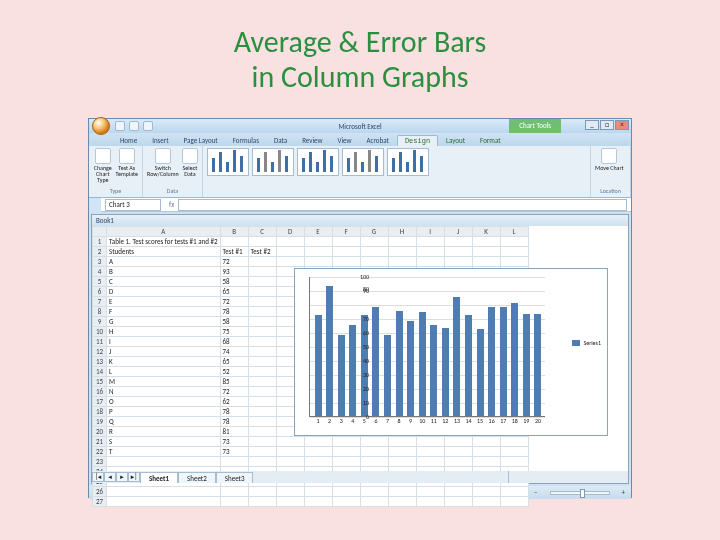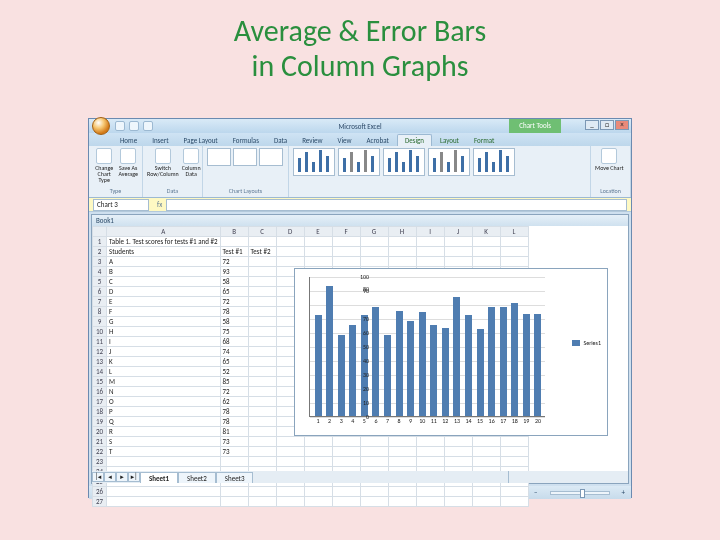--- a/index.html
+++ b/index.html
@@ -4,21 +4,21 @@
 <style>
   * { box-sizing: border-box; margin: 0; padding: 0; }
   body {
     width: 720px; height: 540px;
     background: #f9e1e1;
     font-family: Calibri, Arial, sans-serif;
     overflow: hidden;
   }
   .slide-title {
     text-align: center;
-    padding: 14px 0 6px;
+    padding: 25px 0 6px;
     font-size: 30px;
     color: #2a8f3e;
     line-height: 1.15;
   }
   .excel-window {
     position: absolute;
     left: 88px; top: 118px;
     width: 544px; height: 380px;
     background: #cfe4f6;
     border: 1px solid #6b8ab0;
@@ -47,37 +47,37 @@
   }
   .winbtns { position:absolute; right:2px; top:1px; display:flex; gap:1px; }
   .winbtn { width: 14px; height: 10px; background:#dfeaf4; border:1px solid #7c98b5; text-align:center; line-height:8px; font-size:7px; cursor:pointer; }
   .winbtn.close { background:#e98a7a; }
   .tabs {
     height: 13px; display:flex; align-items:flex-end; padding-left:24px; gap:1px;
     background:linear-gradient(#cfe3f4,#bdd7eb);
   }
   .tab { padding:1px 7px; font-size:7px; color:#2b4a68; cursor:pointer; }
   .tab.context { color:#2a6a2f; }
-  .tab.active { background:#e8f0f7; border:1px solid #9cb9d2; border-bottom:none; border-radius:2px 2px 0 0; }
+  .tab.active { background:#e8f0f7; border:1px solid #9cb9d2; border-bottom:none; border-radius:2px 2px 0 0;font-family:Liberation Mono, monospace; }
   .ribbon {
     height: 52px; background:#e8f0f7; border-bottom:1px solid #9cb9d2;
     display:flex;
   }
   .group { border-right:1px solid #c2d6e7; padding:2px 4px; display:flex; flex-direction:column; justify-content:space-between; }
   .group-label { font-size:6px; color:#5f7a95; text-align:center; margin-top:1px; }
   .group-body { display:flex; gap:3px; align-items:flex-start; }
   .rbtn { display:flex; flex-direction:column; align-items:center; gap:1px; cursor:pointer; }
   .rbtn .ic { width:16px; height:16px; background:#fff; border:1px solid #b3c9db; border-radius:2px; position:relative; }
   .rbtn .lbl { font-size:6px; line-height:1; text-align:center; }
   .mini-chart { width:42px; height:28px; background:#fff; border:1px solid #a6bdd1; position:relative; cursor:pointer; }
   .mini-chart .bar { position:absolute; bottom:3px; width:3px; background:#3e6fa6; }
   .mini-chart .bar.g { background:#888; }
   .formula-bar {
-    height:14px; background:#fef9c3; border-bottom:1px solid #b3c9db;
-    display:flex; align-items:center; font-size:7px;
+    height:14px; background:#ffffff; border-bottom:1px solid #b3c9db;
+    display:flex; align-items:center; font-size:7px;margin-left:12px;
   }
   .name-box { width:56px; height:12px; background:#fff; border:1px solid #a6bdd1; margin:0 4px; padding:0 3px; line-height:10px; }
   .fx { padding:0 4px; color:#5f7a95; }
   .fx-input { flex:1; height:12px; background:#fff; border:1px solid #a6bdd1; margin-right:4px; }
   .workarea { position:relative; height:274px; background:#cfe0ef; }
   .book-chrome {
     position:absolute; left:2px; top:2px; right:2px; bottom:2px;
     background:#fff; border:1px solid #8aa4bd;
   }
   .book-title { height:11px; background:linear-gradient(#e6f0f8,#cfe1ef); font-size:7px; padding:0 4px; line-height:11px; color:#2b4a68; }
@@ -164,45 +164,37 @@
 
   <div class="ribbon">
     <div class="group" style="width:54px">
       <div class="group-body">
         <div class="rbtn">
             <div class="ic"></div>
             <div class="lbl">Change Chart Type</div>
           </div>
         <div class="rbtn">
             <div class="ic"></div>
-            <div class="lbl">Save As Average</div>
+            <div class="lbl">Test As Template</div>
           </div>
       </div>
       <div class="group-label">Type</div>
     </div>
     <div class="group" style="width:60px">
       <div class="group-body">
         <div class="rbtn">
             <div class="ic"></div>
             <div class="lbl">Switch Row/Column</div>
           </div>
         <div class="rbtn">
             <div class="ic"></div>
-            <div class="lbl">Column Data</div>
+            <div class="lbl">Select Data</div>
           </div>
       </div>
       <div class="group-label">Data</div>
-    </div>
-    <div class="group" style="width:86px">
-      <div class="group-body" style="flex-wrap:wrap; gap:2px;">
-        <div class="mini-chart" style="width:24px;height:18px"></div>
-        <div class="mini-chart" style="width:24px;height:18px"></div>
-        <div class="mini-chart" style="width:24px;height:18px"></div>
-      </div>
-      <div class="group-label">Chart Layouts</div>
     </div>
     <div class="group" style="flex:1">
       <div class="group-body" id="chart-styles">
           <div class="mini-chart">
             <div class="bar" style="left: 4px; height: 14px;"></div>
             <div class="bar" style="left: 11px; height: 20px;"></div>
             <div class="bar" style="left: 18px; height: 10px;"></div>
             <div class="bar" style="left: 25px; height: 22px;"></div>
             <div class="bar" style="left: 32px; height: 16px;"></div>
           </div>

